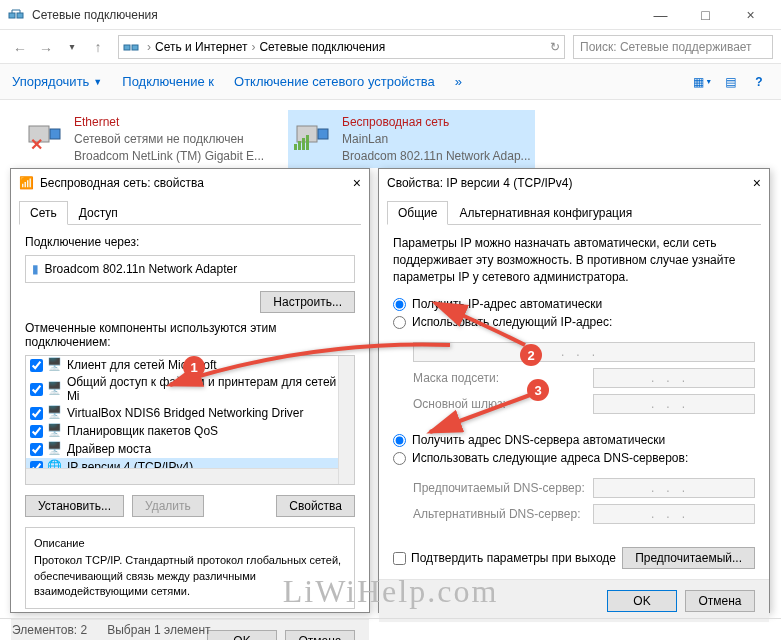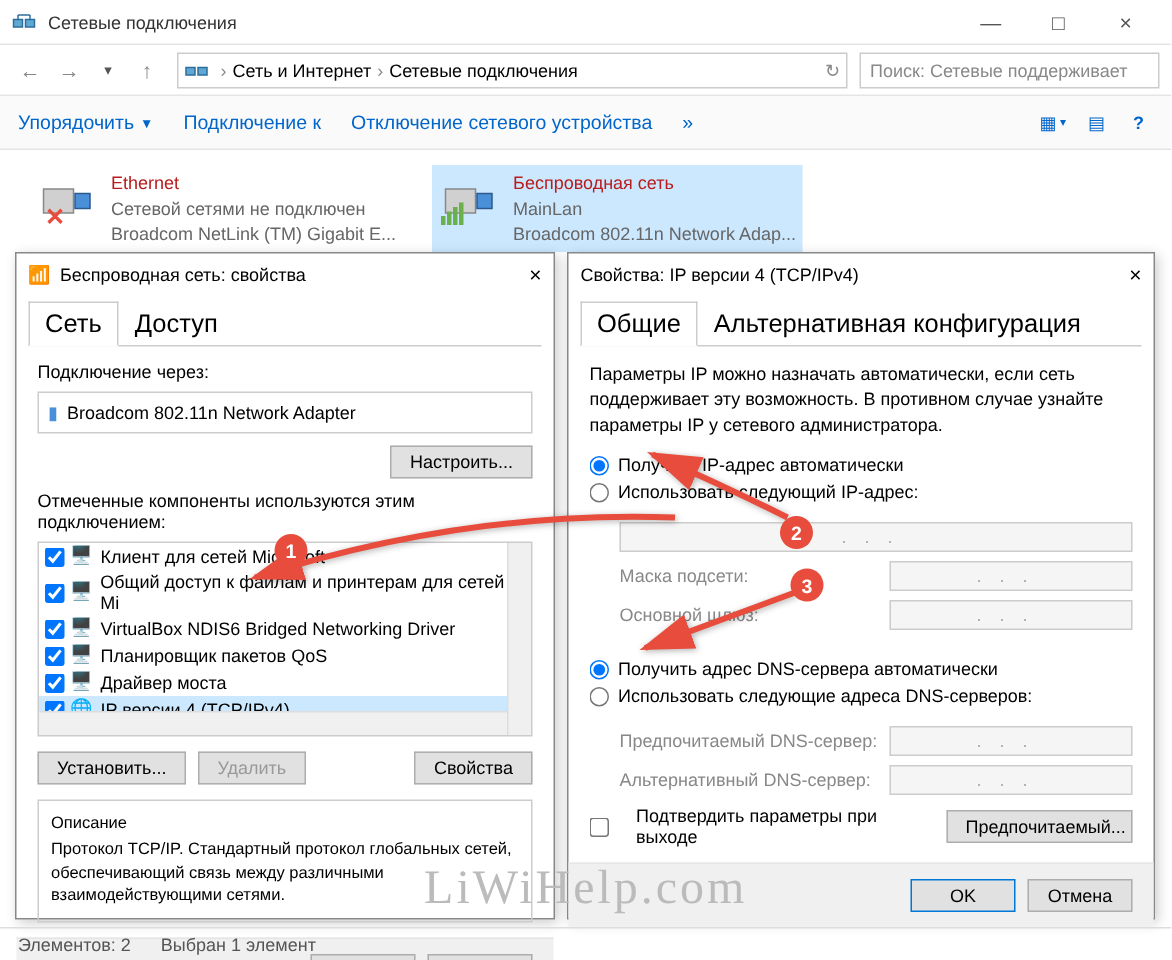--- a/index.html
+++ b/index.html
@@ -26,21 +26,21 @@
 .conn-icon { width: 40px; height: 40px; position: relative; }
 .conn-text { font-size: 12px; line-height: 1.4; }
 .conn-text .name { color: #b91c1c; }
 .conn-text .status { color: #666; }
 .conn-text .adapter { color: #666; }
 .dialog { position: absolute; background: #fff; border: 1px solid #888; box-shadow: 2px 2px 8px rgba(0,0,0,0.2); }
 .dlg-title { height: 28px; display: flex; align-items: center; padding: 0 8px; font-size: 12px; }
 .dlg-title .dlg-icon { margin-right: 6px; }
 .dlg-title .dlg-close { margin-left: auto; font-size: 14px; }
 .tabs { display: flex; border-bottom: 1px solid #ccc; margin: 4px 8px 0; }
-.tab { padding: 4px 10px; border: 1px solid transparent; font-size: 17px; margin-bottom: -1px; }
+.tab { padding: 4px 10px; border: 1px solid transparent; font-size: 12px; margin-bottom: -1px; }
 .tab.active { border: 1px solid #ccc; border-bottom: 1px solid #fff; background: #fff; }
 .dlg-body { padding: 10px 14px; font-size: 12px; }
 .dlg-label { margin-bottom: 6px; }
 .adapter-box { border: 1px solid #ccc; padding: 6px; display: flex; align-items: center; gap: 6px; background: #fff; margin-bottom: 8px; }
 .btn { border: 1px solid #adadad; background: #e1e1e1; padding: 3px 12px; font-size: 12px; min-width: 70px; text-align: center; }
 .btn:disabled, .btn.disabled { color: #999; }
 .components { border: 1px solid #ccc; height: 130px; overflow: hidden; background: #fff; position: relative; }
 .comp-item { display: flex; align-items: center; gap: 4px; padding: 1px 4px; font-size: 12px; }
 .comp-item.sel { background: #cce8ff; }
 .comp-item input[type=checkbox] { width: 13px; height: 13px; }
@@ -272,21 +272,21 @@
         </label>
     </div>
     <div class="field-row">
         <span class="field-label">Предпочитаемый DNS-сервер:</span>
         <span class="field-input">...</span>
       </div>
     <div class="field-row">
         <span class="field-label">Альтернативный DNS-сервер:</span>
         <span class="field-input">...</span>
       </div>
-    <div style="display:flex;align-items:center;margin-top:4px;gap:18px">
+    <div style="display:flex;align-items:center;margin-top:20px;gap:5px">
       <input type="checkbox" style="">
       <span>Подтвердить параметры при выходе</span>
       <button class="btn" style="margin-left:auto">Предпочитаемый...</button>
     </div>
   </div>
   <div class="dlg-footer">
     <button class="btn" style="border:1px solid #0078d7">OK</button>
     <button class="btn">Отмена</button>
   </div>
 </div>

